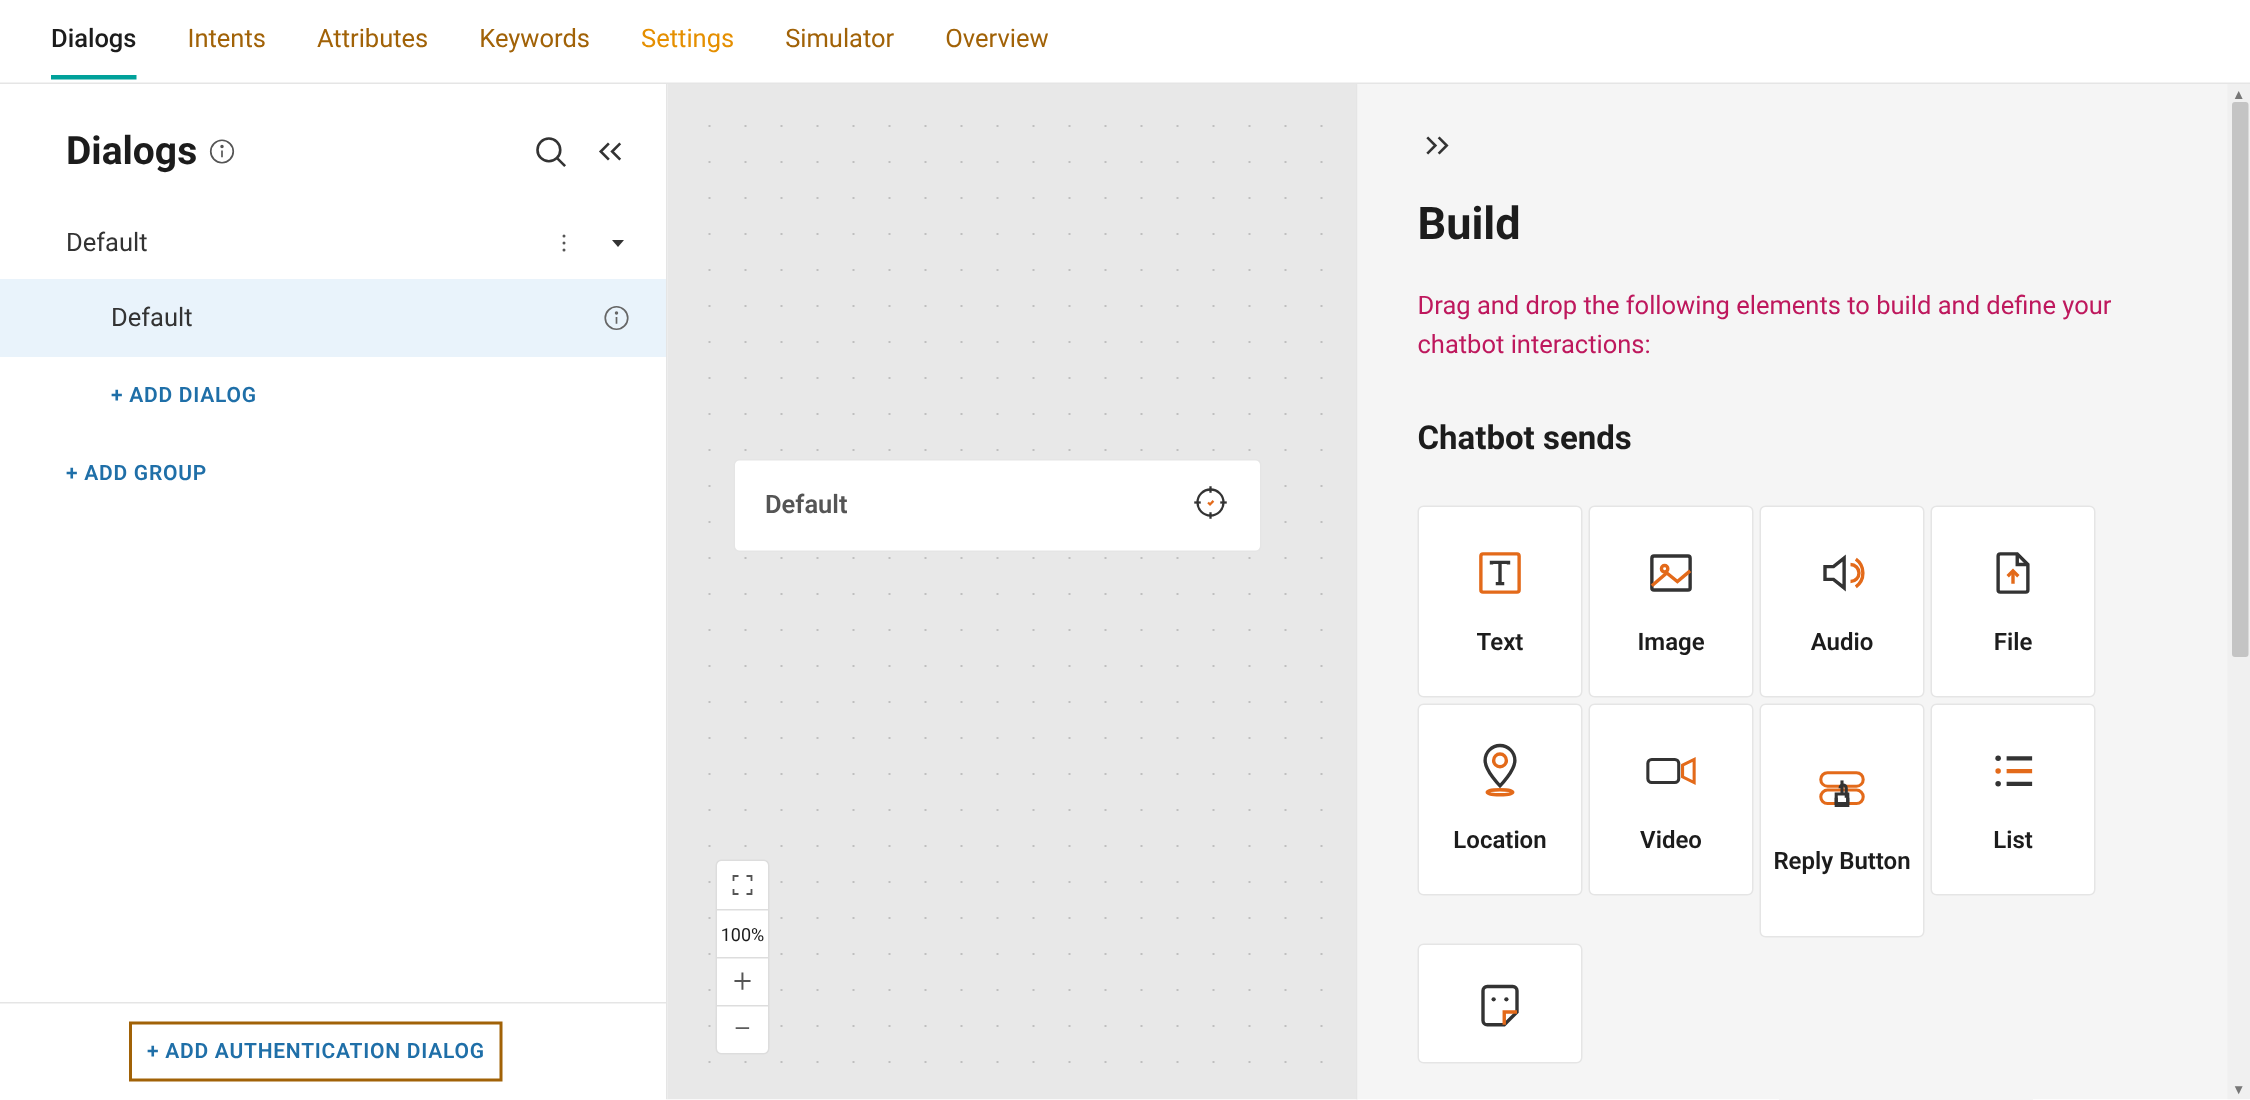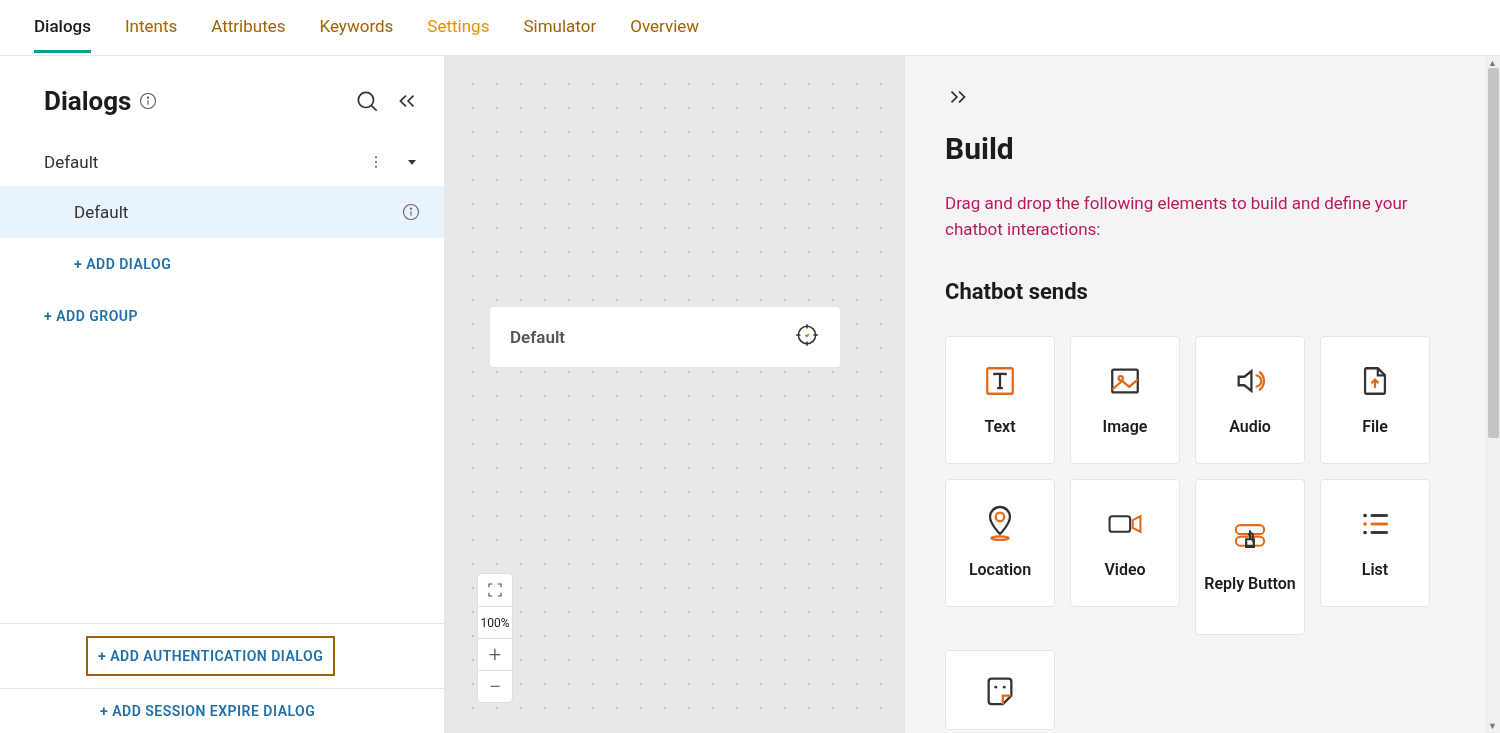--- a/index.html
+++ b/index.html
@@ -184,21 +184,21 @@
 
   
   .buildpanel .chev-open { margin-bottom: 18px; cursor: pointer; color: #333; }
   .buildpanel h2 { font-size: 30px; font-weight: 700; margin-bottom: 24px; }
   .buildpanel p { font-size: 17px; color: #be185d; line-height: 1.55; margin-bottom: 36px; max-width: 485px; }
   .buildpanel h3 { font-size: 22px; font-weight: 700; margin-bottom: 32px; }
 
   .tiles {
     display: grid;
     grid-template-columns: repeat(4, 110px);
-    gap: 15px;
+    gap: 4px;
   }
   .tile {
     background: #fff;
     border: 1px solid #e5e5e5;
     border-radius: 4px;
     width: 110px;
     height: 128px;
     display: flex;
     flex-direction: column;
     align-items: center;
@@ -306,21 +306,20 @@
               <circle cx="12" cy="7.5" r="0.8" fill="#666"></circle>
             </svg>
         </span>
       </div>
       <div class="addlink">+ ADD DIALOG</div>
       <div class="addlink group">+ ADD GROUP</div>
     </div>
 
     <div class="sidebar-footer">
       <div class="auth-btn">+ ADD AUTHENTICATION DIALOG</div>
-      <div class="expire-link">+ ADD SESSION EXPIRE DIALOG</div>
     </div>
   </div>
 
   <div class="canvas">
     <div class="dotgrid"></div>
     <div class="canvas-card">
       <span>Default</span>
       <span>
         <svg width="26" height="26" viewBox="0 0 24 24" fill="none" stroke="#333" stroke-width="1.4">
             <circle cx="12" cy="12" r="8"></circle>

